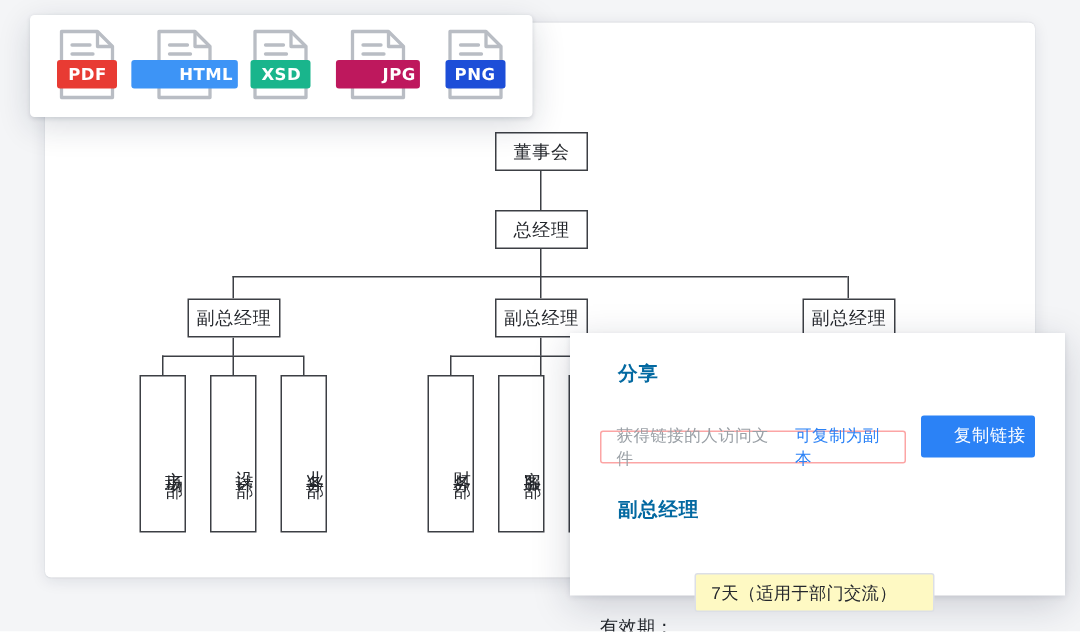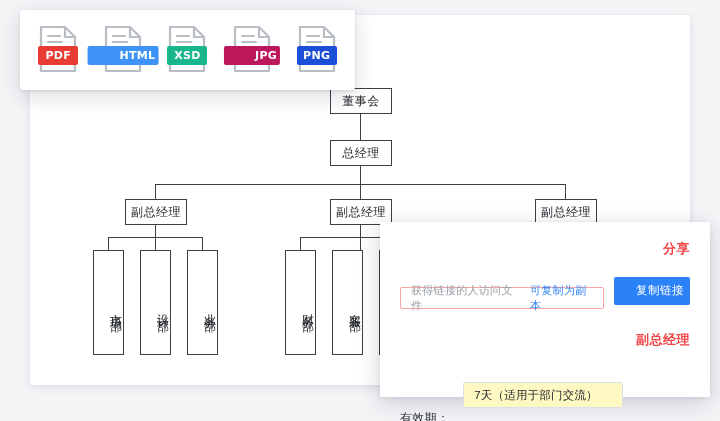--- a/index.html
+++ b/index.html
@@ -52,21 +52,21 @@
   .conn{
     position:absolute;
     background:#3c3f44;
     z-index:2;
   }
   .conn.v{width:1px;}
   .conn.h{height:1px;}
 
   
   #filetype-panel{
-    position:absolute;left:20px;top:10px;width:335px;height:80px;
+    position:absolute;left:20px;top:10px;width:335px;height:68px;
     background:#ffffff;
     border-radius:3px;
     box-shadow:0 6px 22px rgba(20,30,55,.16), 0 1px 3px rgba(20,30,55,.12);
     display:flex;align-items:center;justify-content:space-around;
     padding:0 6px;box-sizing:border-box;
     z-index:20;
   }
   .file-icon{
     position:relative;width:44px;height:50px;
     display:flex;align-items:flex-end;justify-content:center;
@@ -86,23 +86,22 @@
   
   #share-panel{
     position:absolute;left:380px;top:222px;width:330px;height:175px;
     background:#ffffff;
     box-shadow:0 6px 24px rgba(20,30,55,.18), 0 1px 4px rgba(20,30,55,.10);
     z-index:30;
     box-sizing:border-box;
     padding:18px 20px 0 20px;
   }
   .panel-title{
-    font-size:13px;font-weight:bold;color:#ef4444;margin:0 0 14px 12px;
+    font-size:13px;font-weight:bold;color:#0369a1;margin:0 0 14px 12px;
     letter-spacing:.5px;
-    text-align:right;
   }
   #share-row{display:flex;align-items:center;}
   #share-link-input{
     flex:1;height:22px;border:1px solid #fca5a5;background:#fff;
     display:flex;align-items:center;padding:0 10px;box-sizing:border-box;
     border-radius:2px;
     margin-top:15px;
   }
   #share-placeholder{font-size:11px;color:#9aa0a6;letter-spacing:.3px;}
   #copy-as-duplicate{font-size:11px;color:#2b82f6;margin-left:14px;cursor:pointer;letter-spacing:.3px;}

